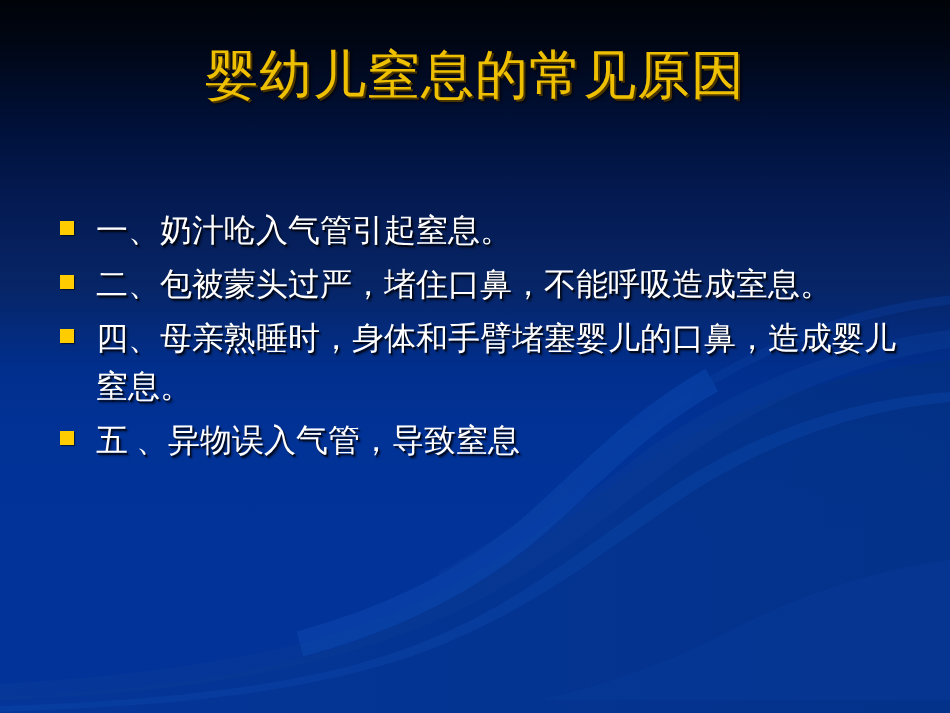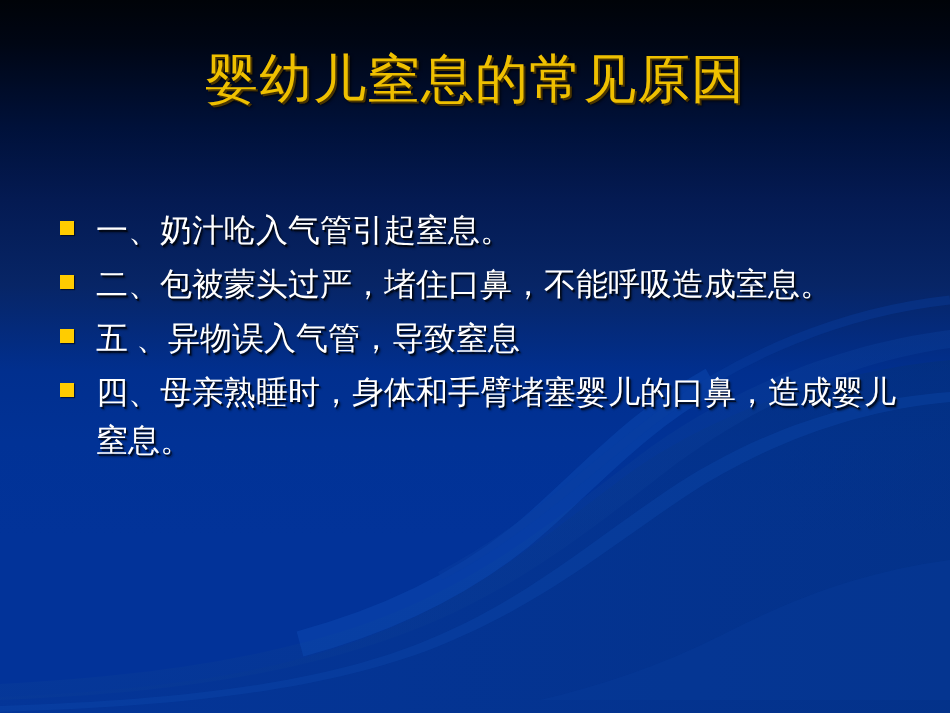--- a/index.html
+++ b/index.html
@@ -36,21 +36,21 @@
   
   #title-block {
     position: absolute;
     left: 0;
     top: 48px;
     width: 950px;
     text-align: center;
   }
   #title-text {
     display: inline-block;
-    font-family: Liberation Sans, sans-serif;
+    font-family: Liberation Mono, monospace;
     font-size: 53px;
     line-height: 62px;
     letter-spacing: 1px;
     color: #EFC000;
     text-shadow:
        2px 2px 0 #4a3500,
        3px 3px 3px rgba(0,0,0,0.75);
     white-space: nowrap;
   }
 
@@ -135,23 +135,23 @@
     </div>
 
     <div class="bullet-row">
       <span class="bullet-marker"></span>
       <span class="bullet-text">二、包被蒙头过严，堵住口鼻，不能呼吸造成室息。</span>
     </div>
 
 
     <div class="bullet-row">
       <span class="bullet-marker"></span>
-      <span class="bullet-text">五 、异物误入气管，导致窒息</span>
+      <span class="bullet-text">四、母亲熟睡时，身体和手臂堵塞婴儿的口鼻，造成婴儿窒息。</span>
     </div>
 
     <div class="bullet-row">
       <span class="bullet-marker"></span>
-      <span class="bullet-text">四、母亲熟睡时，身体和手臂堵塞婴儿的口鼻，造成婴儿窒息。</span>
+      <span class="bullet-text">五 、异物误入气管，导致窒息</span>
     </div>
 
   </div>
 
 </div>
 
 </body></html>

